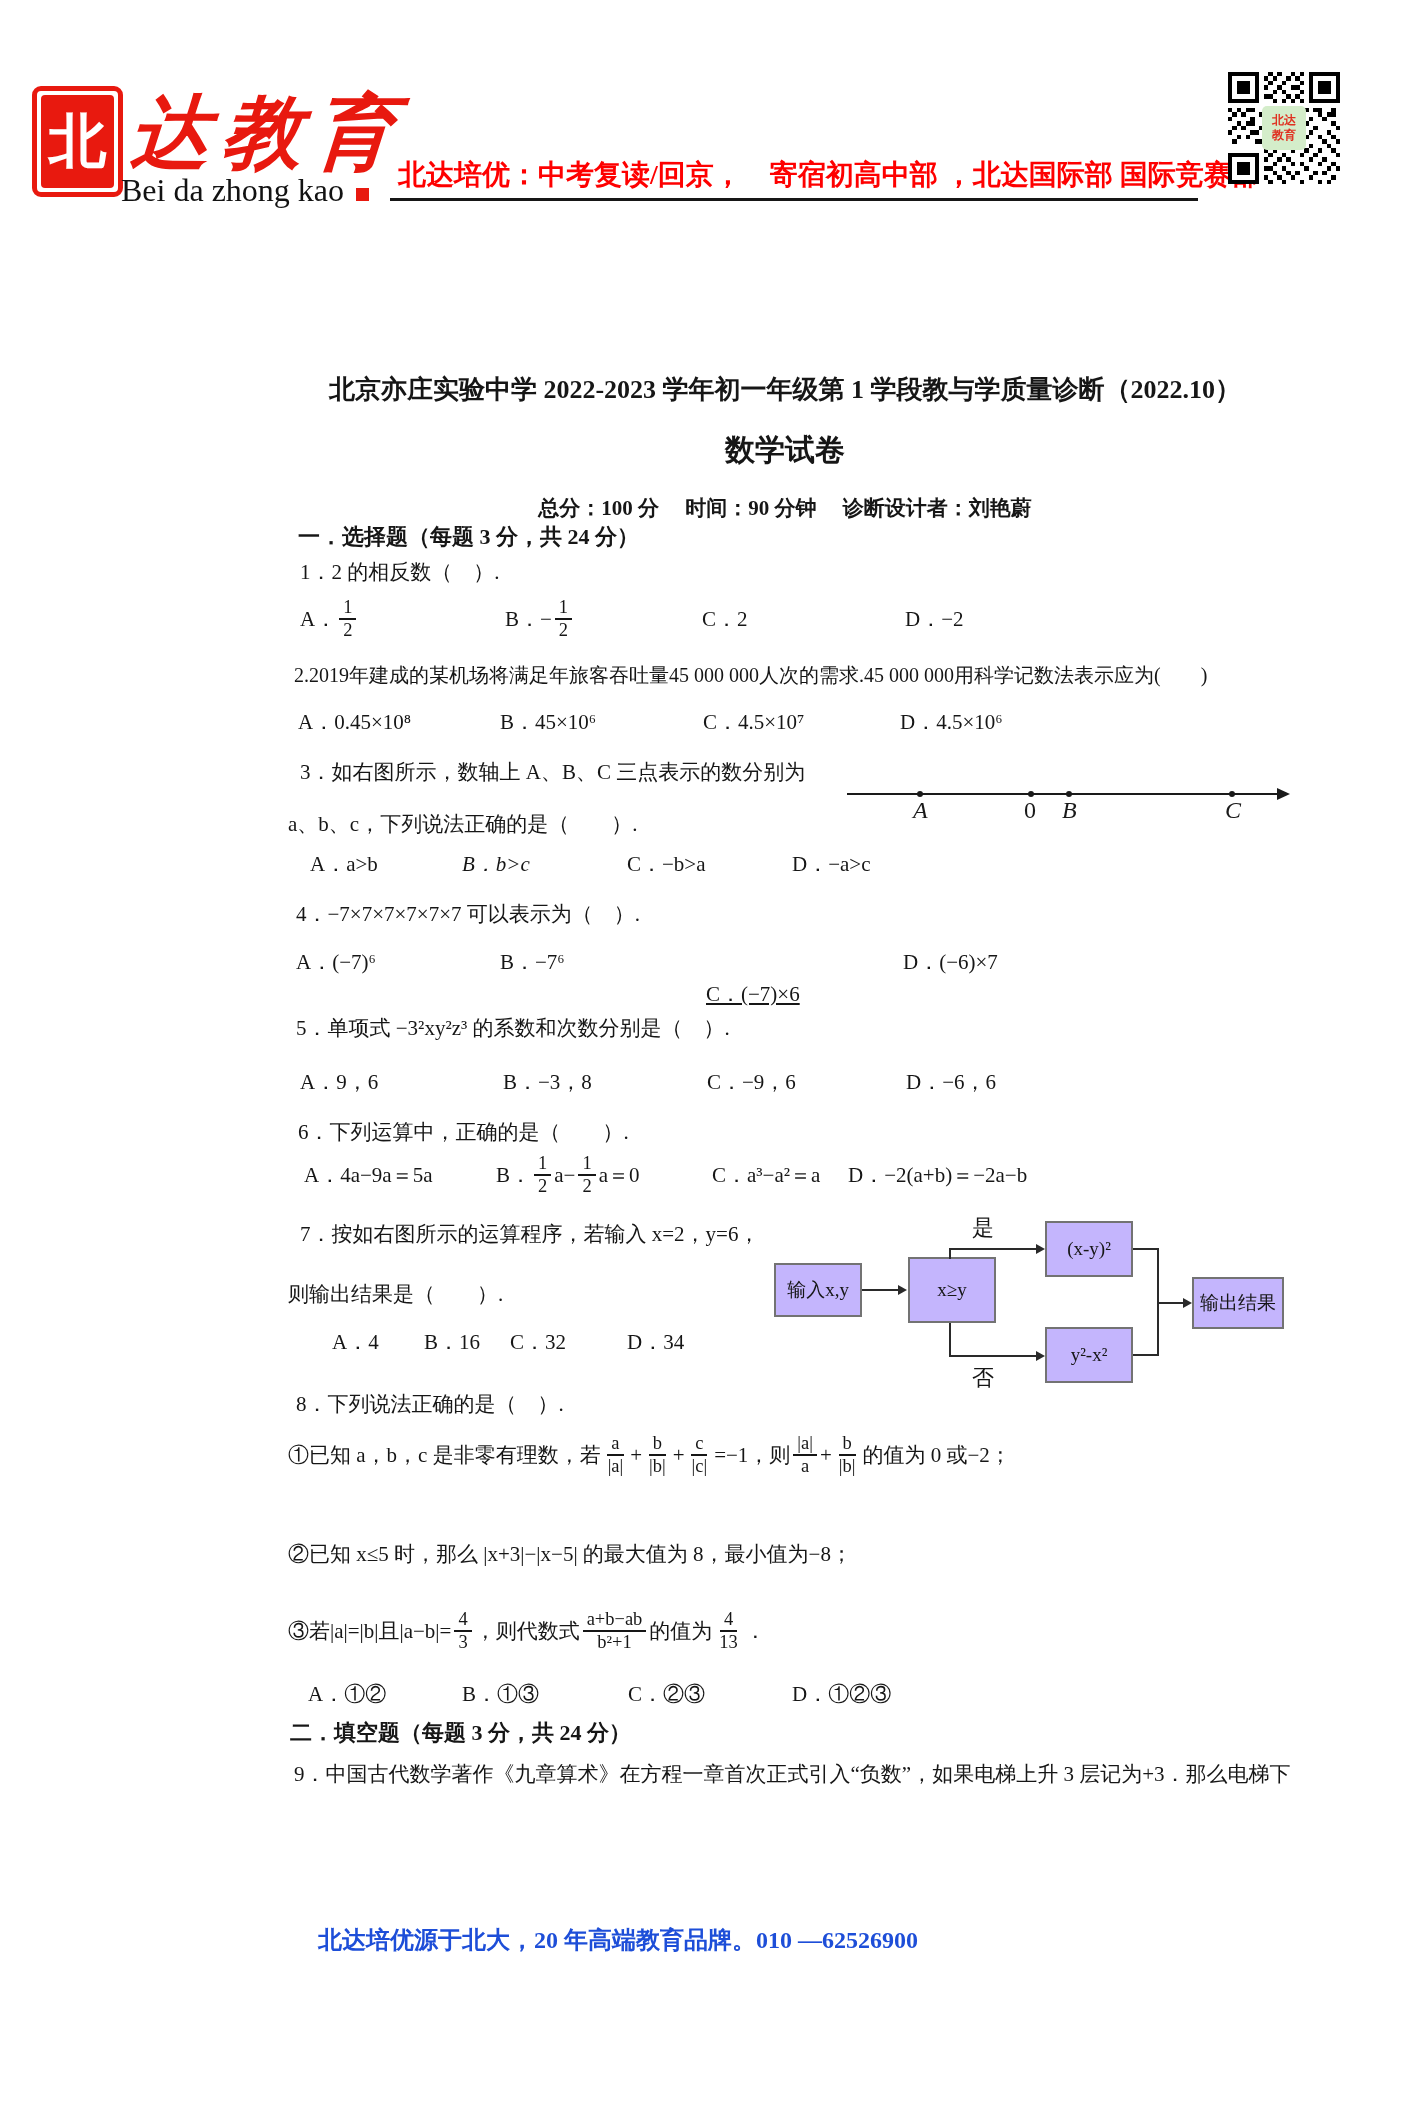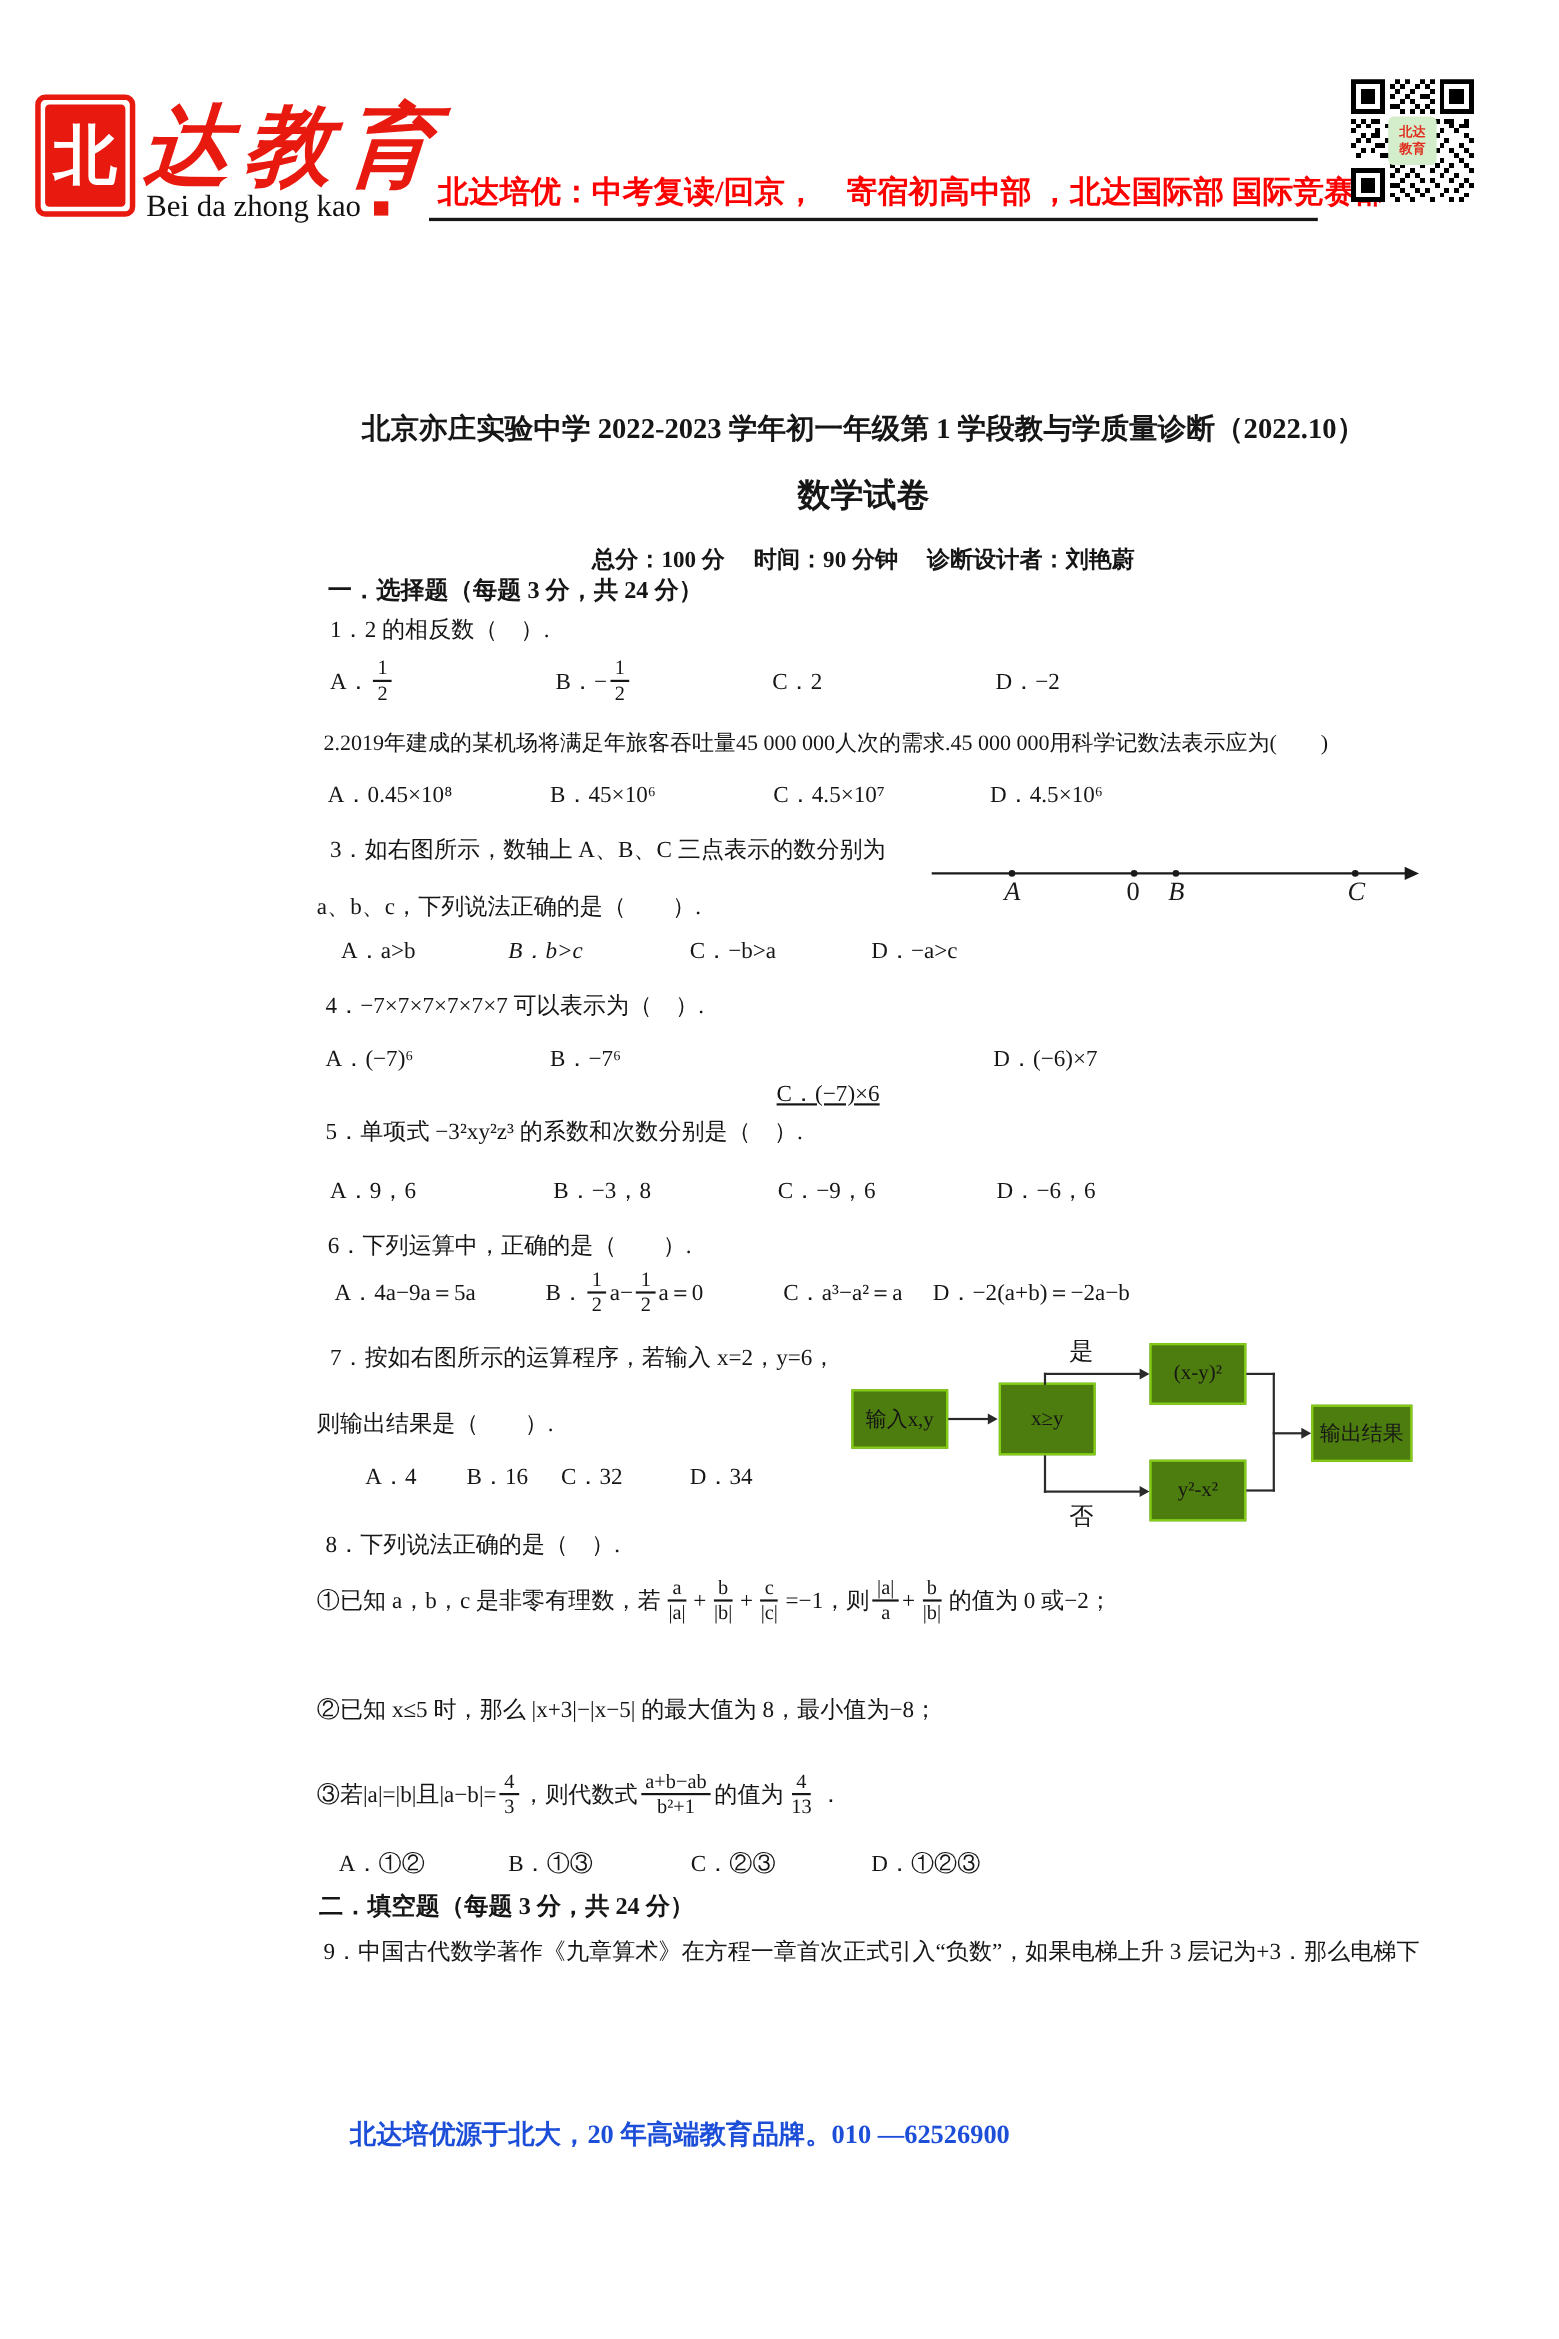--- a/index.html
+++ b/index.html
@@ -15,31 +15,31 @@
         line-height:1.05;font-size:0.88em;margin:0 3px;}
   .frac .fn{padding:0 4px 1px;border-bottom:2px solid #161616;}
   .frac .fd{padding:1px 4px 0;}
   
   #seal{position:absolute;left:32px;top:86px;width:91px;height:111px;border:5px solid #e8190f;
         border-radius:9px;box-sizing:border-box;padding:4px;}
   #seal-inner{width:100%;height:100%;background:#e8190f;border-radius:4px;display:flex;
         align-items:center;justify-content:center;color:#fff;font-size:58px;font-weight:bold;}
   #brand-name{position:absolute;left:130px;top:80px;font-size:80px;font-weight:bold;color:#e8190f;
         letter-spacing:12px;font-style:italic;transform:skewX(-4deg);}
-  #brand-sub{position:absolute;left:133px;top:172px;font-size:28px;color:#121212;}
+  #brand-sub{position:absolute;left:121px;top:172px;font-size:32px;color:#121212;}
   .red-sq{display:inline-block;width:13px;height:13px;background:#e8190f;margin-left:12px;}
   #slogan{position:absolute;left:398px;top:156px;font-size:28px;font-weight:bold;color:#fe0000;}
   #divider{position:absolute;left:390px;top:198px;width:808px;height:3px;background:#161616;}
   #qr{position:absolute;left:1228px;top:72px;width:112px;height:112px;}
   #qr-label{position:absolute;left:34px;top:34px;width:44px;height:44px;background:#d4edca;
         border-radius:5px;display:flex;flex-direction:column;align-items:center;justify-content:center;}
   #qr-label span{color:#e03020;font-size:12px;font-weight:bold;line-height:1.25;}
   
   #flow{position:absolute;left:760px;top:1185px;width:565px;height:215px;}
-  .flowbox{position:absolute;border:2px solid #84cc16;background:#4d7c0f;display:flex;
+  .flowbox{position:absolute;border:2px solid #737373;background:#c4b5fd;display:flex;
         align-items:center;justify-content:center;font-size:19px;box-sizing:border-box;}
   .fline{position:absolute;background:#2a2a2a;}
   .farrow{position:absolute;width:0;height:0;border-top:5px solid transparent;
         border-bottom:5px solid transparent;border-left:9px solid #2a2a2a;}
   .flabel{position:absolute;font-size:22px;}
   
   #footer-line{position:absolute;left:318px;top:1924px;font-size:24px;font-weight:bold;color:#1d4ed8;}
   svg text{font-family:"Liberation Serif","DejaVu Serif",serif;}
 </style>
 </head>

